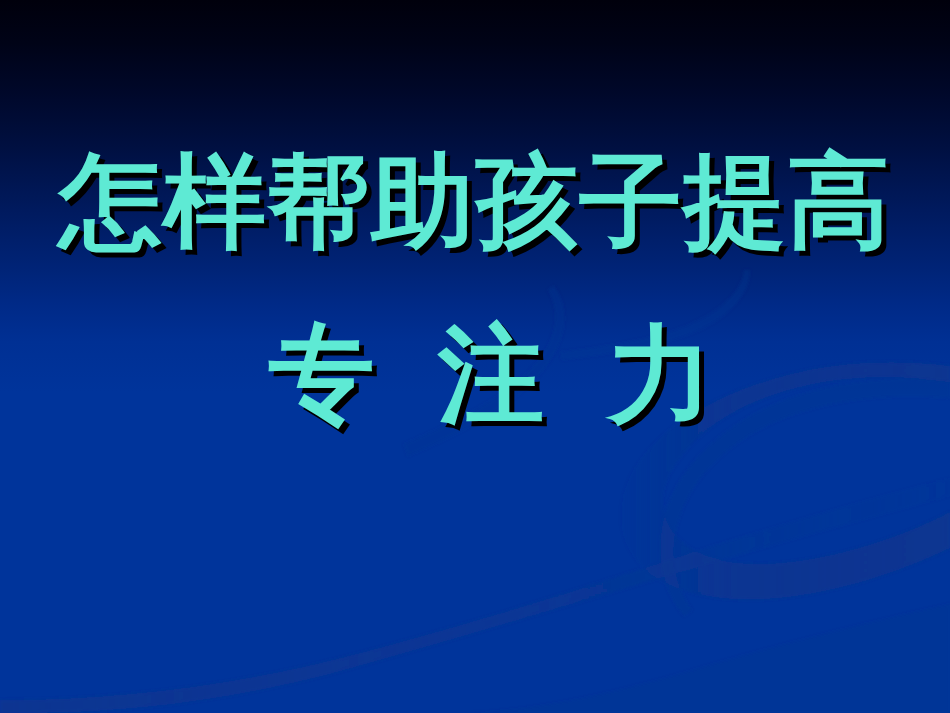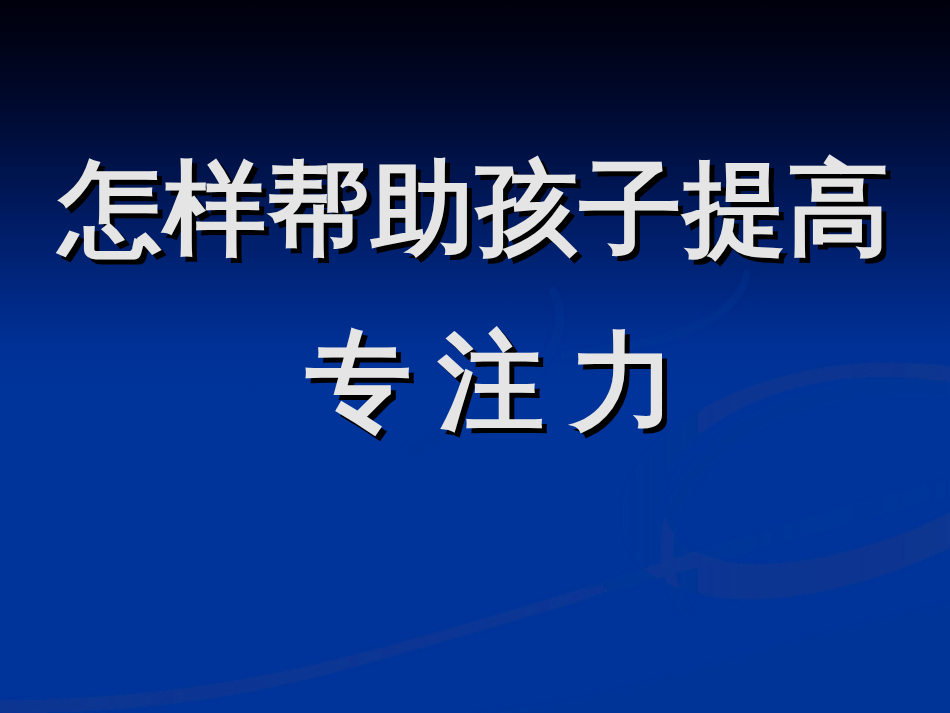--- a/index.html
+++ b/index.html
@@ -55,22 +55,22 @@
     left: 0; top: 0;
     width: 950px;
     height: 713px;
   }
 
   .title-line {
     position: absolute;
     width: 950px;
     text-align: center;
     white-space: nowrap;
-    color: #e5e5e5;
-    font-family: Liberation Serif, serif;
+    color: #5eead4;
+    font-family: Liberation Mono, monospace;
     font-weight: bold;
     text-shadow: 5px 5px 0 #000000;
     line-height: 1;
   }
 
   #title-line-1 {
     top: 158px;
     font-size: 103px;
     letter-spacing: 1px;
   }

